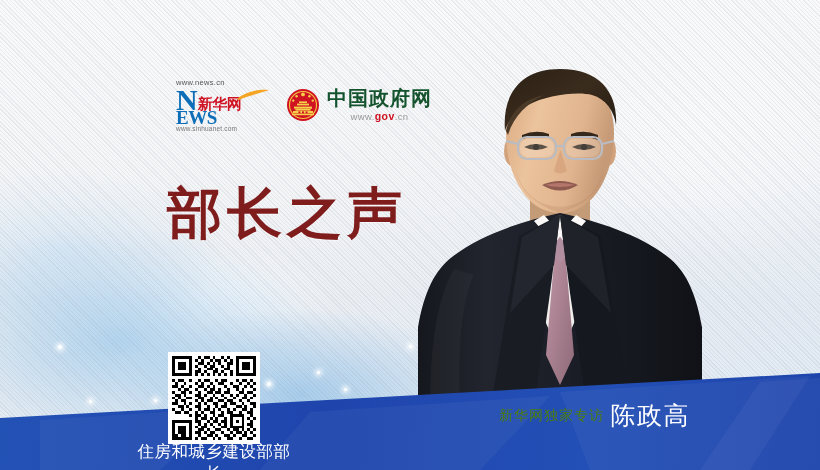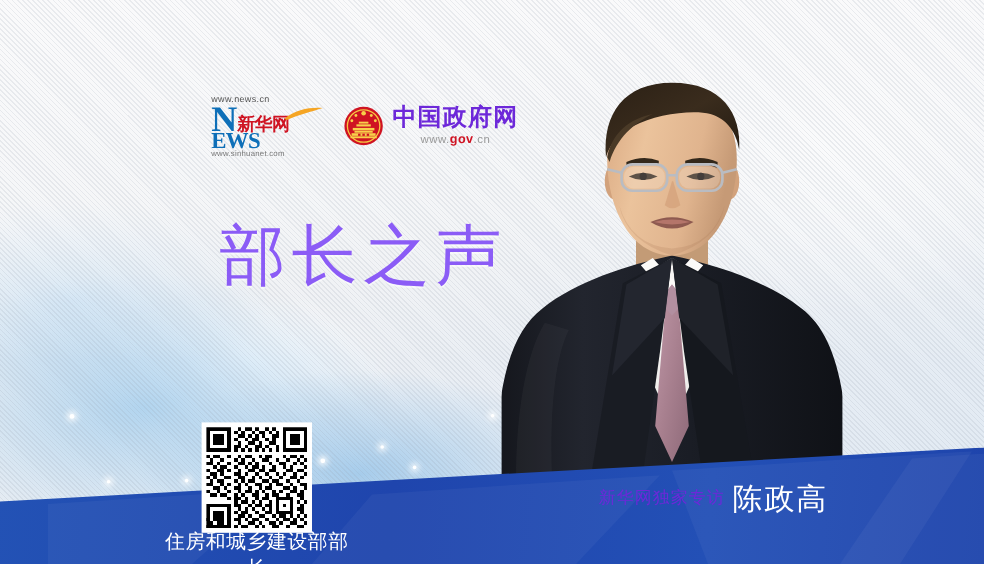--- a/index.html
+++ b/index.html
@@ -68,47 +68,46 @@
            margin-left:1px; letter-spacing:-.5px;
            font-family:Liberation Sans, sans-serif; }
   .lx-ews { font-family:"Liberation Serif",serif; font-weight:bold; font-size:19px;
             color:#0e6fb8; line-height:14px; letter-spacing:-.5px; margin-top:-2px; }
   .lx-bot { font-size:6.5px; color:#777; letter-spacing:.2px; line-height:8px; }
   .lx-swoosh { position:absolute; right:-6px; bottom:12px; width:34px; height:12px; }
 
   .logo-gov { display:flex; align-items:center; gap:7px; }
   .emblem { width:34px; height:34px; flex:0 0 34px; }
   .gov-txt { display:flex; flex-direction:column; }
-  .gov-cn { font-size:20px; font-weight:bold; color:#6d28d9; line-height:23px;
+  .gov-cn { font-size:20px; font-weight:bold; color:#14532d; line-height:23px;
             letter-spacing:1px; font-family:Liberation Sans, sans-serif; }
   .gov-url { font-size:9.5px; color:#9a9a9a; letter-spacing:.4px; line-height:12px;text-align:center; }
   .gov-url b { color:#cf1322; font-size:10.5px; }
 
   
   .big-title {
     position:absolute; left:167px; top:182px;
     font-family:"DejaVu Serif","Liberation Serif",serif;
-    font-weight:normal; font-size:55px; letter-spacing:5px;
-    color:#8b5cf6; line-height:62px;
+    font-weight:bold; font-size:55px; letter-spacing:5px;
+    color:#7f1d1d; line-height:62px;
     text-shadow:0 1px 0 rgba(255,255,255,.55);
-    margin-left:16px;
   }
 
   
   .qr-wrap { position:absolute; left:168px; top:352px; width:92px; height:92px;
              background:#fff; padding:4px; }
   .qr-wrap svg { display:block; width:100%; height:100%; }
   .qr-caption { position:absolute; left:133px; top:441px; width:162px; text-align:center;
                 color:#fff; font-size:16.5px; letter-spacing:.5px;
                 font-family:"DejaVu Sans",sans-serif; }
 
   
   .cap-line1 { position:absolute; left:0; top:399px; width:690px; text-align:right;
                white-space:nowrap; }
-  .cap-pre { font-size:14px; color:#6d28d9; letter-spacing:1px;
+  .cap-pre { font-size:14px; color:#4d7c0f; letter-spacing:1px;
              font-family:Liberation Serif, serif; vertical-align:middle; }
   .cap-name { font-size:25px; color:#ffffff; letter-spacing:1.5px; margin-left:2px;
               font-family:"DejaVu Sans",sans-serif; vertical-align:middle; }
   .cap-line2 { position:absolute; left:0; top:430px; width:685px; text-align:right;
                white-space:nowrap; font-size:22.5px; color:#fff; letter-spacing:1px;
                font-family:"DejaVu Sans",sans-serif; }
 </style>
 </head>
 <body>
 

